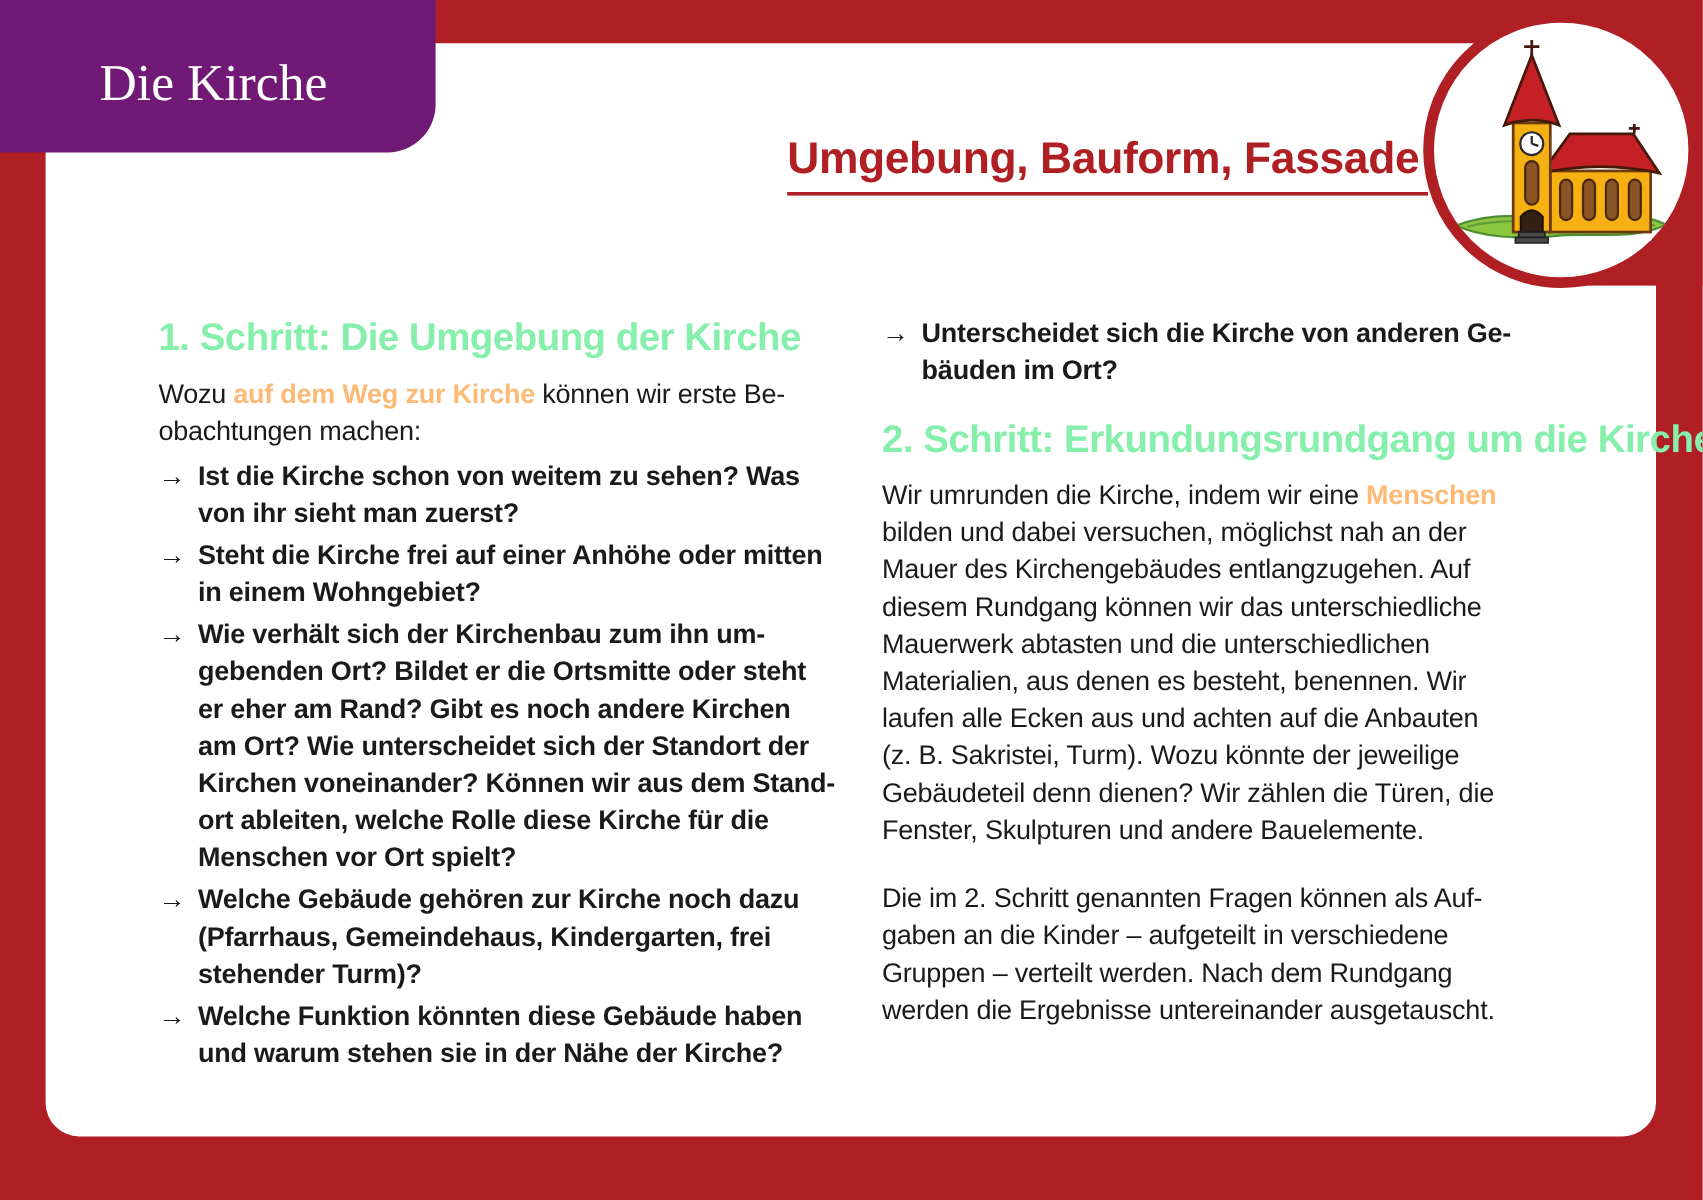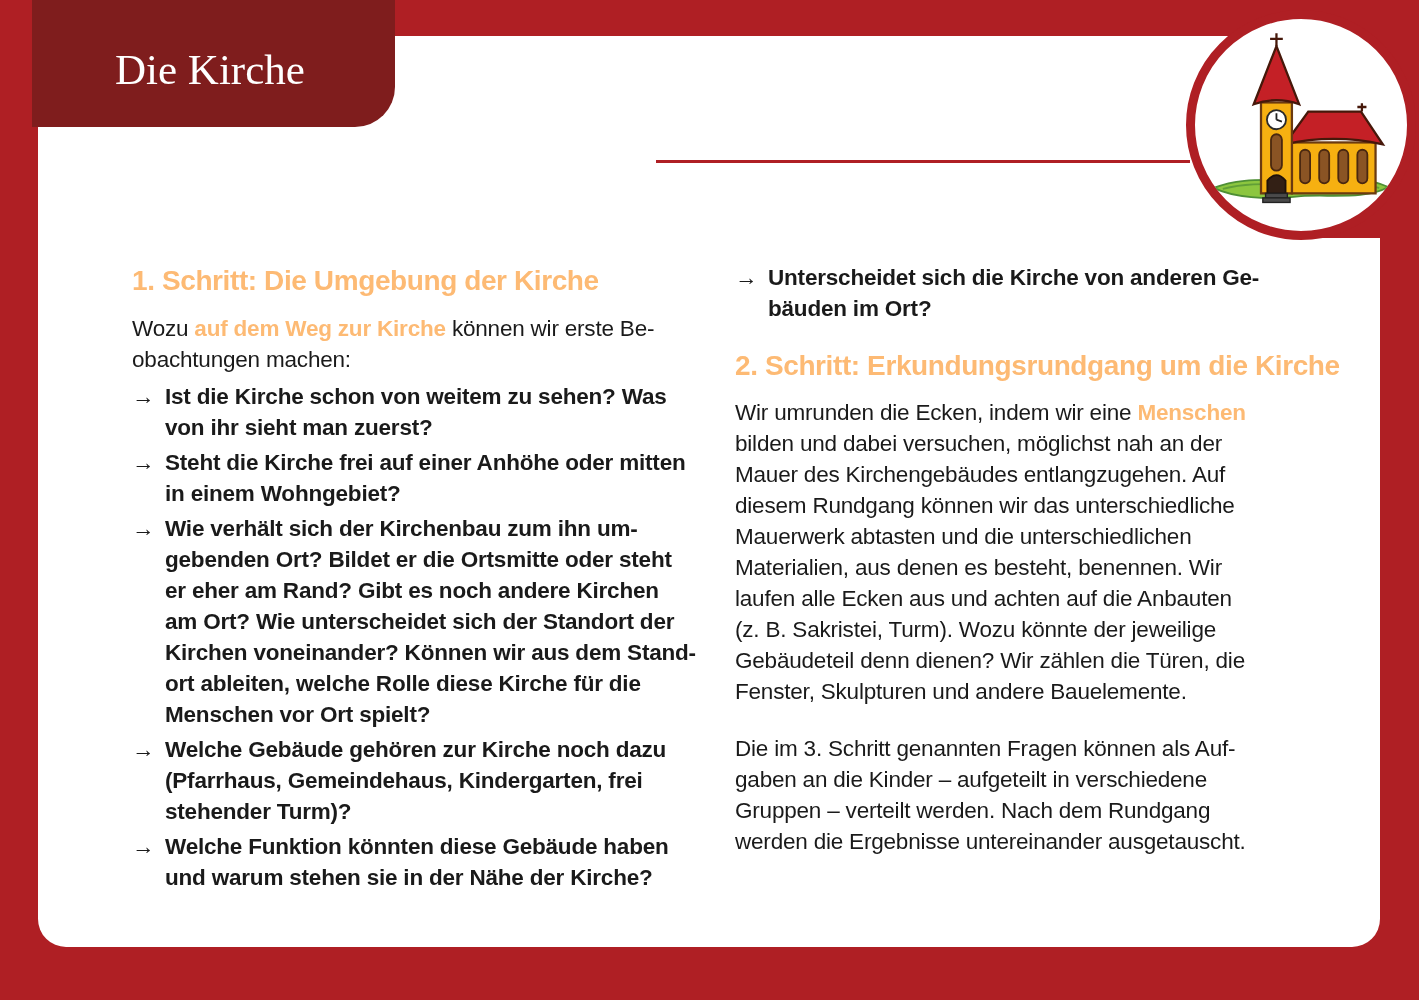--- a/index.html
+++ b/index.html
@@ -16,23 +16,22 @@
     background:#ffffff;border-radius:28px;
   }
   .corner-block{
     position:absolute;top:0;right:0;
     width:128px;height:238px;
     background:#AF1F24;
   }
   .tab{
     position:absolute;left:0;top:0;
     width:363px;height:127px;
-    background:#7f1d1d;
+    background:#701a75;
     border-bottom-right-radius:40px;
-    margin-left:32px;
   }
   .tab-title{
     position:absolute;left:83px;top:47px;
     font-family:"Liberation Serif", serif;
     font-size:43px;line-height:46px;font-weight:400;
     color:#ffffff;white-space:nowrap;
   }
   .page-title{
     position:absolute;left:656px;top:112px;
     font-size:37px;line-height:40px;font-weight:bold;
@@ -53,23 +52,23 @@
   .badge svg{display:block;margin:8px auto 0 auto;}
   .col{
     position:absolute;
     color:#1A1A1A;
     font-size:22.5px;line-height:31px;letter-spacing:-0.2px;
   }
   .col-left{left:132px;top:265px;width:594px;}
   .col-right{left:735px;top:262px;width:628px;}
   .col h2{
     margin:0 0 16px 0;
-    font-size:28px;line-height:32px;font-weight:bold;
+    font-size:32px;line-height:32px;font-weight:bold;
     letter-spacing:-0.4px;
-    color:#fdba74;white-space:nowrap;
+    color:#86efac;white-space:nowrap;
   }
   .col-right h2{margin:26px 0 15px 0;}
   .col p{margin:0 0 6px 0;white-space:pre-line;}
   .col p.para2{margin:26px 0 0 0;}
   .hl{color:#fdba74;font-weight:bold;}
   ul.bullets{list-style:none;margin:0;padding:0;}
   ul.bullets li{
     position:relative;
     padding-left:33px;margin-bottom:4px;
   }
@@ -85,20 +84,21 @@
 <div class="page">
 
   <div class="content"></div>
 
   <div class="corner-block"></div>
 
   <div class="tab">
     <span class="tab-title">Die Kirche</span>
   </div>
 
+  <div class="page-title">Umgebung, Bauform, Fassade</div>
   <div class="title-underline"></div>
 
   <div class="badge">
     <svg width="200" height="200" viewBox="0 0 220 210">
 
       <path d="M14,172 C50,158 82,166 110,162 C152,156 186,162 206,171 C182,185 142,179 110,181 C72,186 34,182 14,172 Z" fill="#8CC63F" stroke="#4E8F35" stroke-width="2"></path>
       <path d="M24,173 C60,164 90,170 110,168 C150,164 178,168 196,172" fill="none" stroke="#4E8F35" stroke-width="2" opacity="0.7"></path>
 
       <rect x="100" y="122" width="92" height="56" fill="#F6B011" stroke="#6B3A10" stroke-width="2.5"></rect>
 
@@ -167,29 +167,29 @@
 
   <div class="col col-right">
     <ul class="bullets">
       <li>
           <span class="arrow">→</span>
           <span class="li-text">Unterscheidet sich die Kirche von anderen Ge-
 bäuden im Ort?</span>
         </li>
     </ul>
     <h2>2. Schritt: Erkundungsrundgang um die Kirche</h2>
-    <p><span>Wir umrunden die Ecken, indem wir eine </span><span class="hl">Menschen</span><span>
+    <p><span>Wir umrunden die Kirche, indem wir eine </span><span class="hl">Menschen</span><span>
 bilden und dabei versuchen, möglichst nah an der
 Mauer des Kirchengebäudes entlangzugehen. Auf
 diesem Rundgang können wir das unterschiedliche
 Mauerwerk abtasten und die unterschiedlichen
 Materialien, aus denen es besteht, benennen. Wir
 laufen alle Ecken aus und achten auf die Anbauten
 (z. B. Sakristei, Turm). Wozu könnte der jeweilige
 Gebäudeteil denn dienen? Wir zählen die Türen, die
 Fenster, Skulpturen und andere Bauelemente.</span></p>
-    <p class="para2">Die im 3. Schritt genannten Fragen können als Auf-
+    <p class="para2">Die im 2. Schritt genannten Fragen können als Auf-
 gaben an die Kinder – aufgeteilt in verschiedene
 Gruppen – verteilt werden. Nach dem Rundgang
 werden die Ergebnisse untereinander ausgetauscht.</p>
   </div>
 
 </div>
 
 </body></html>

